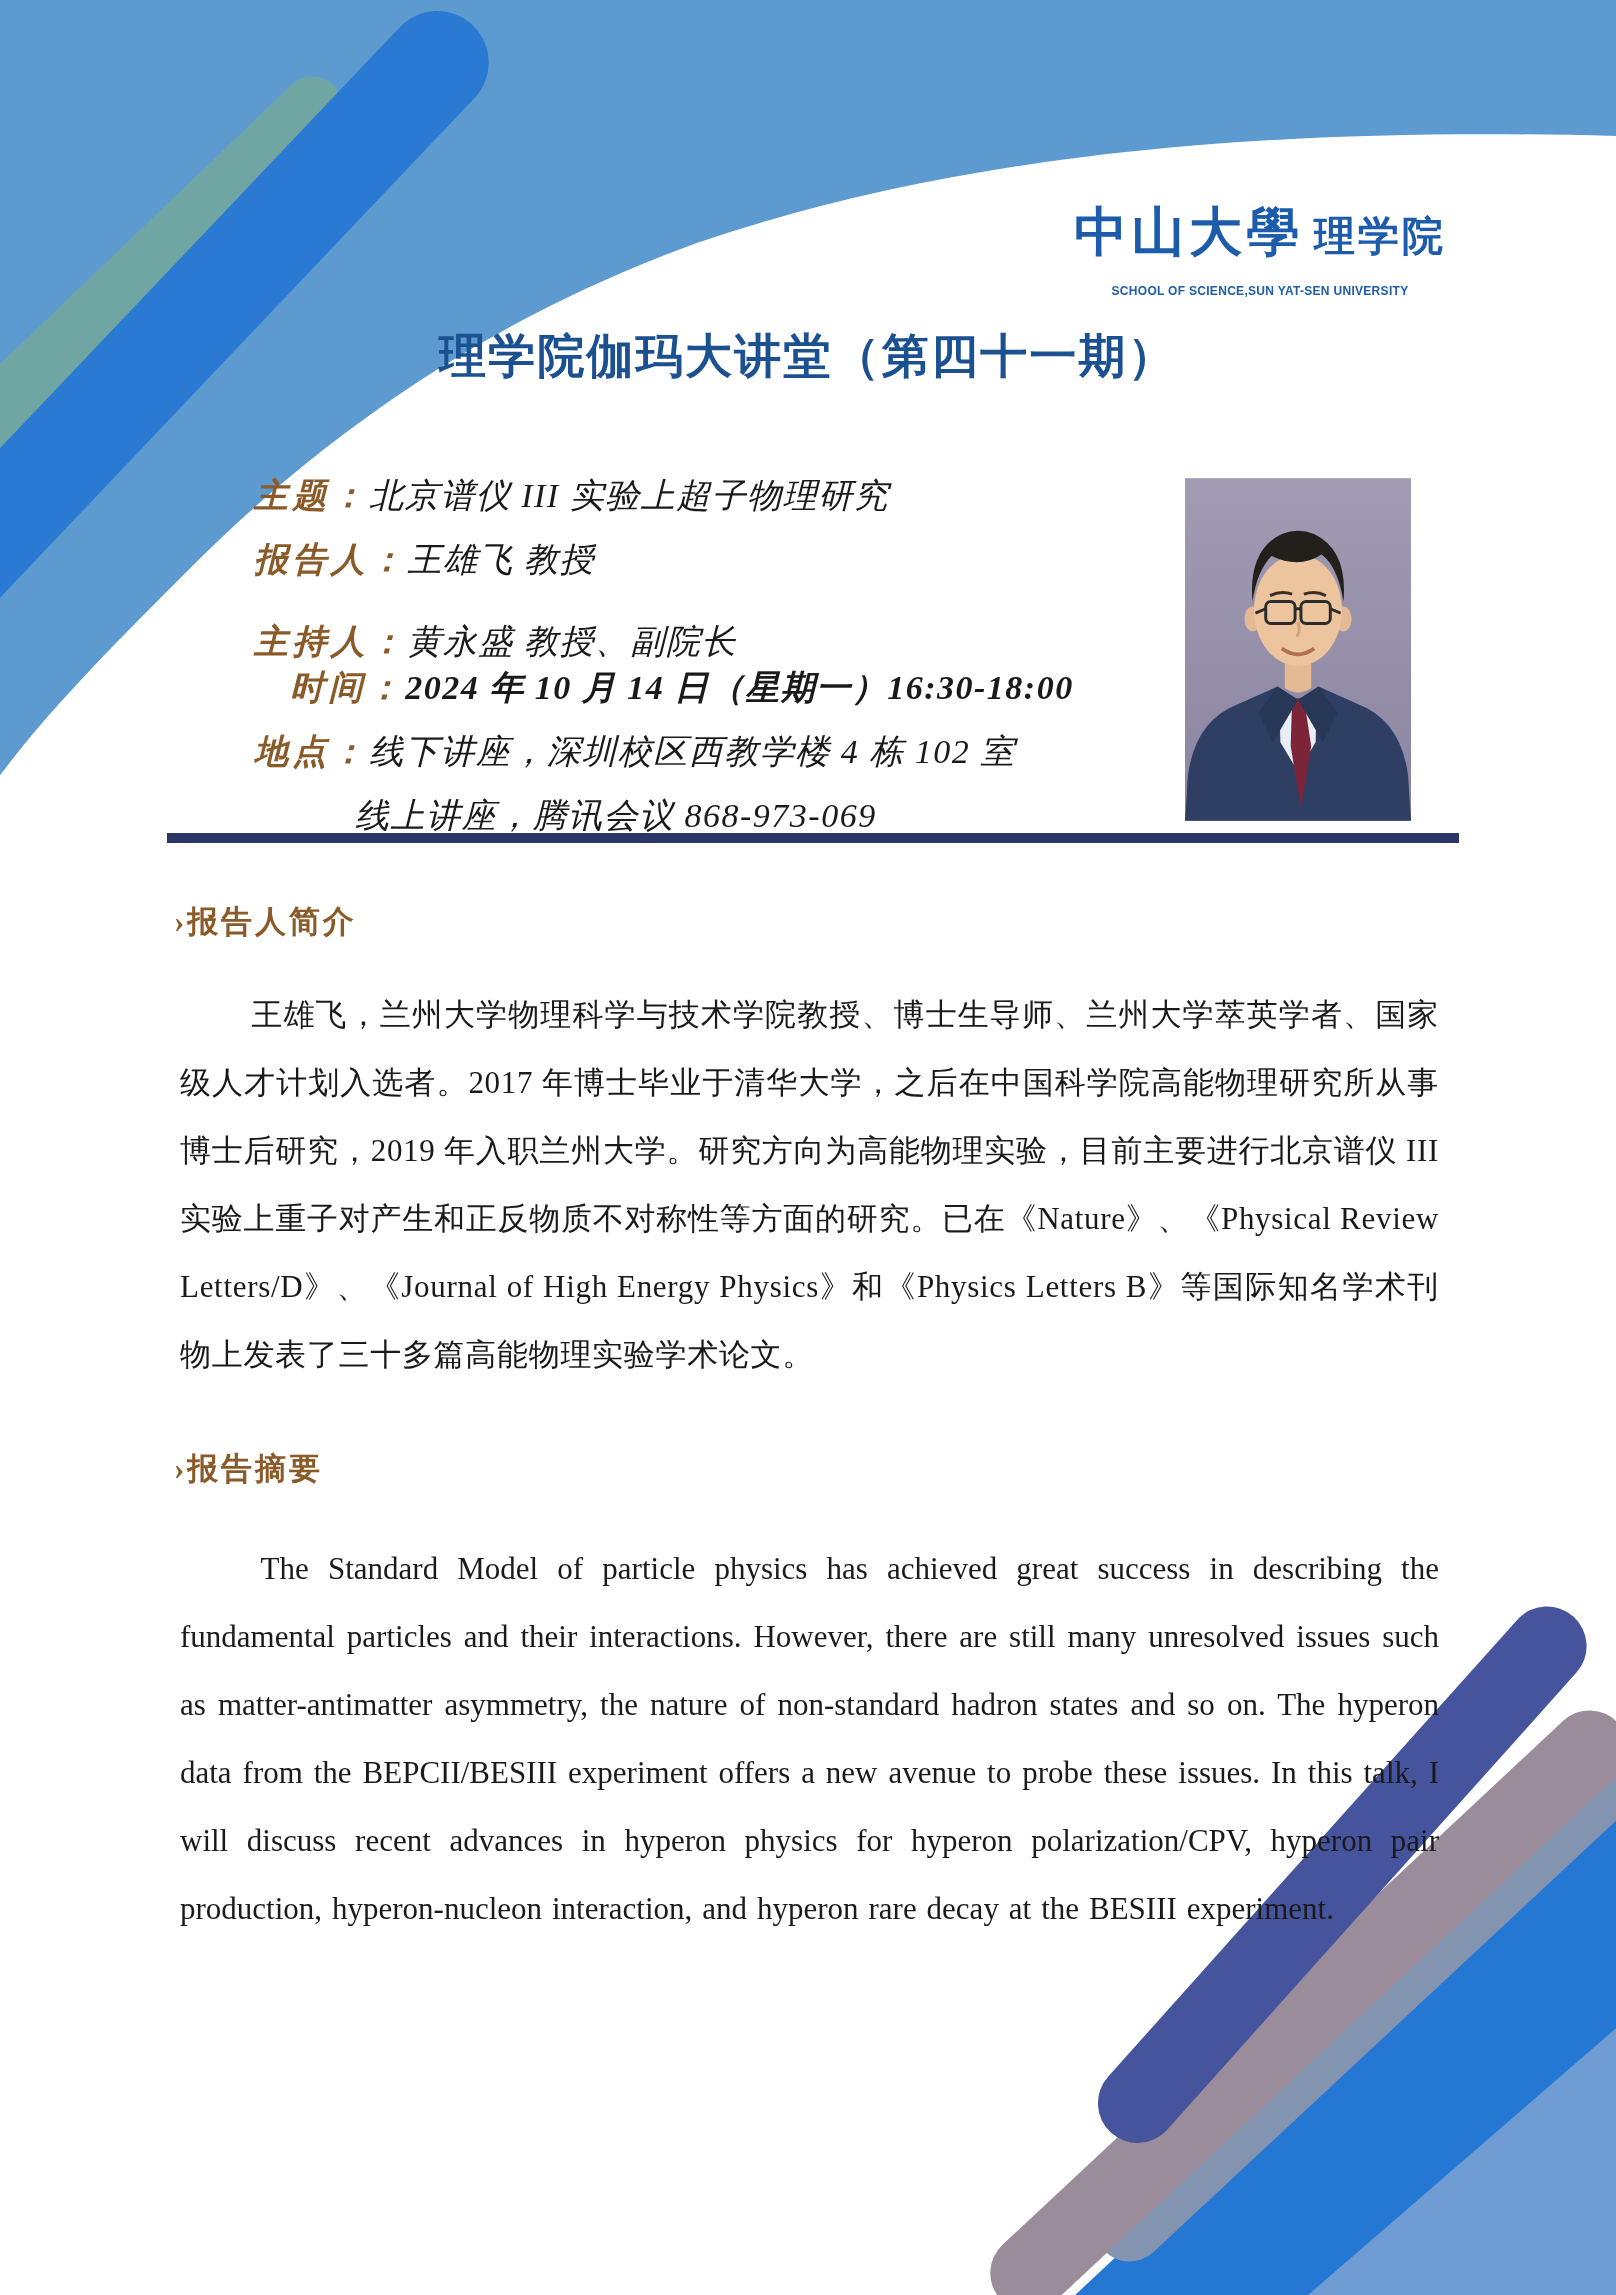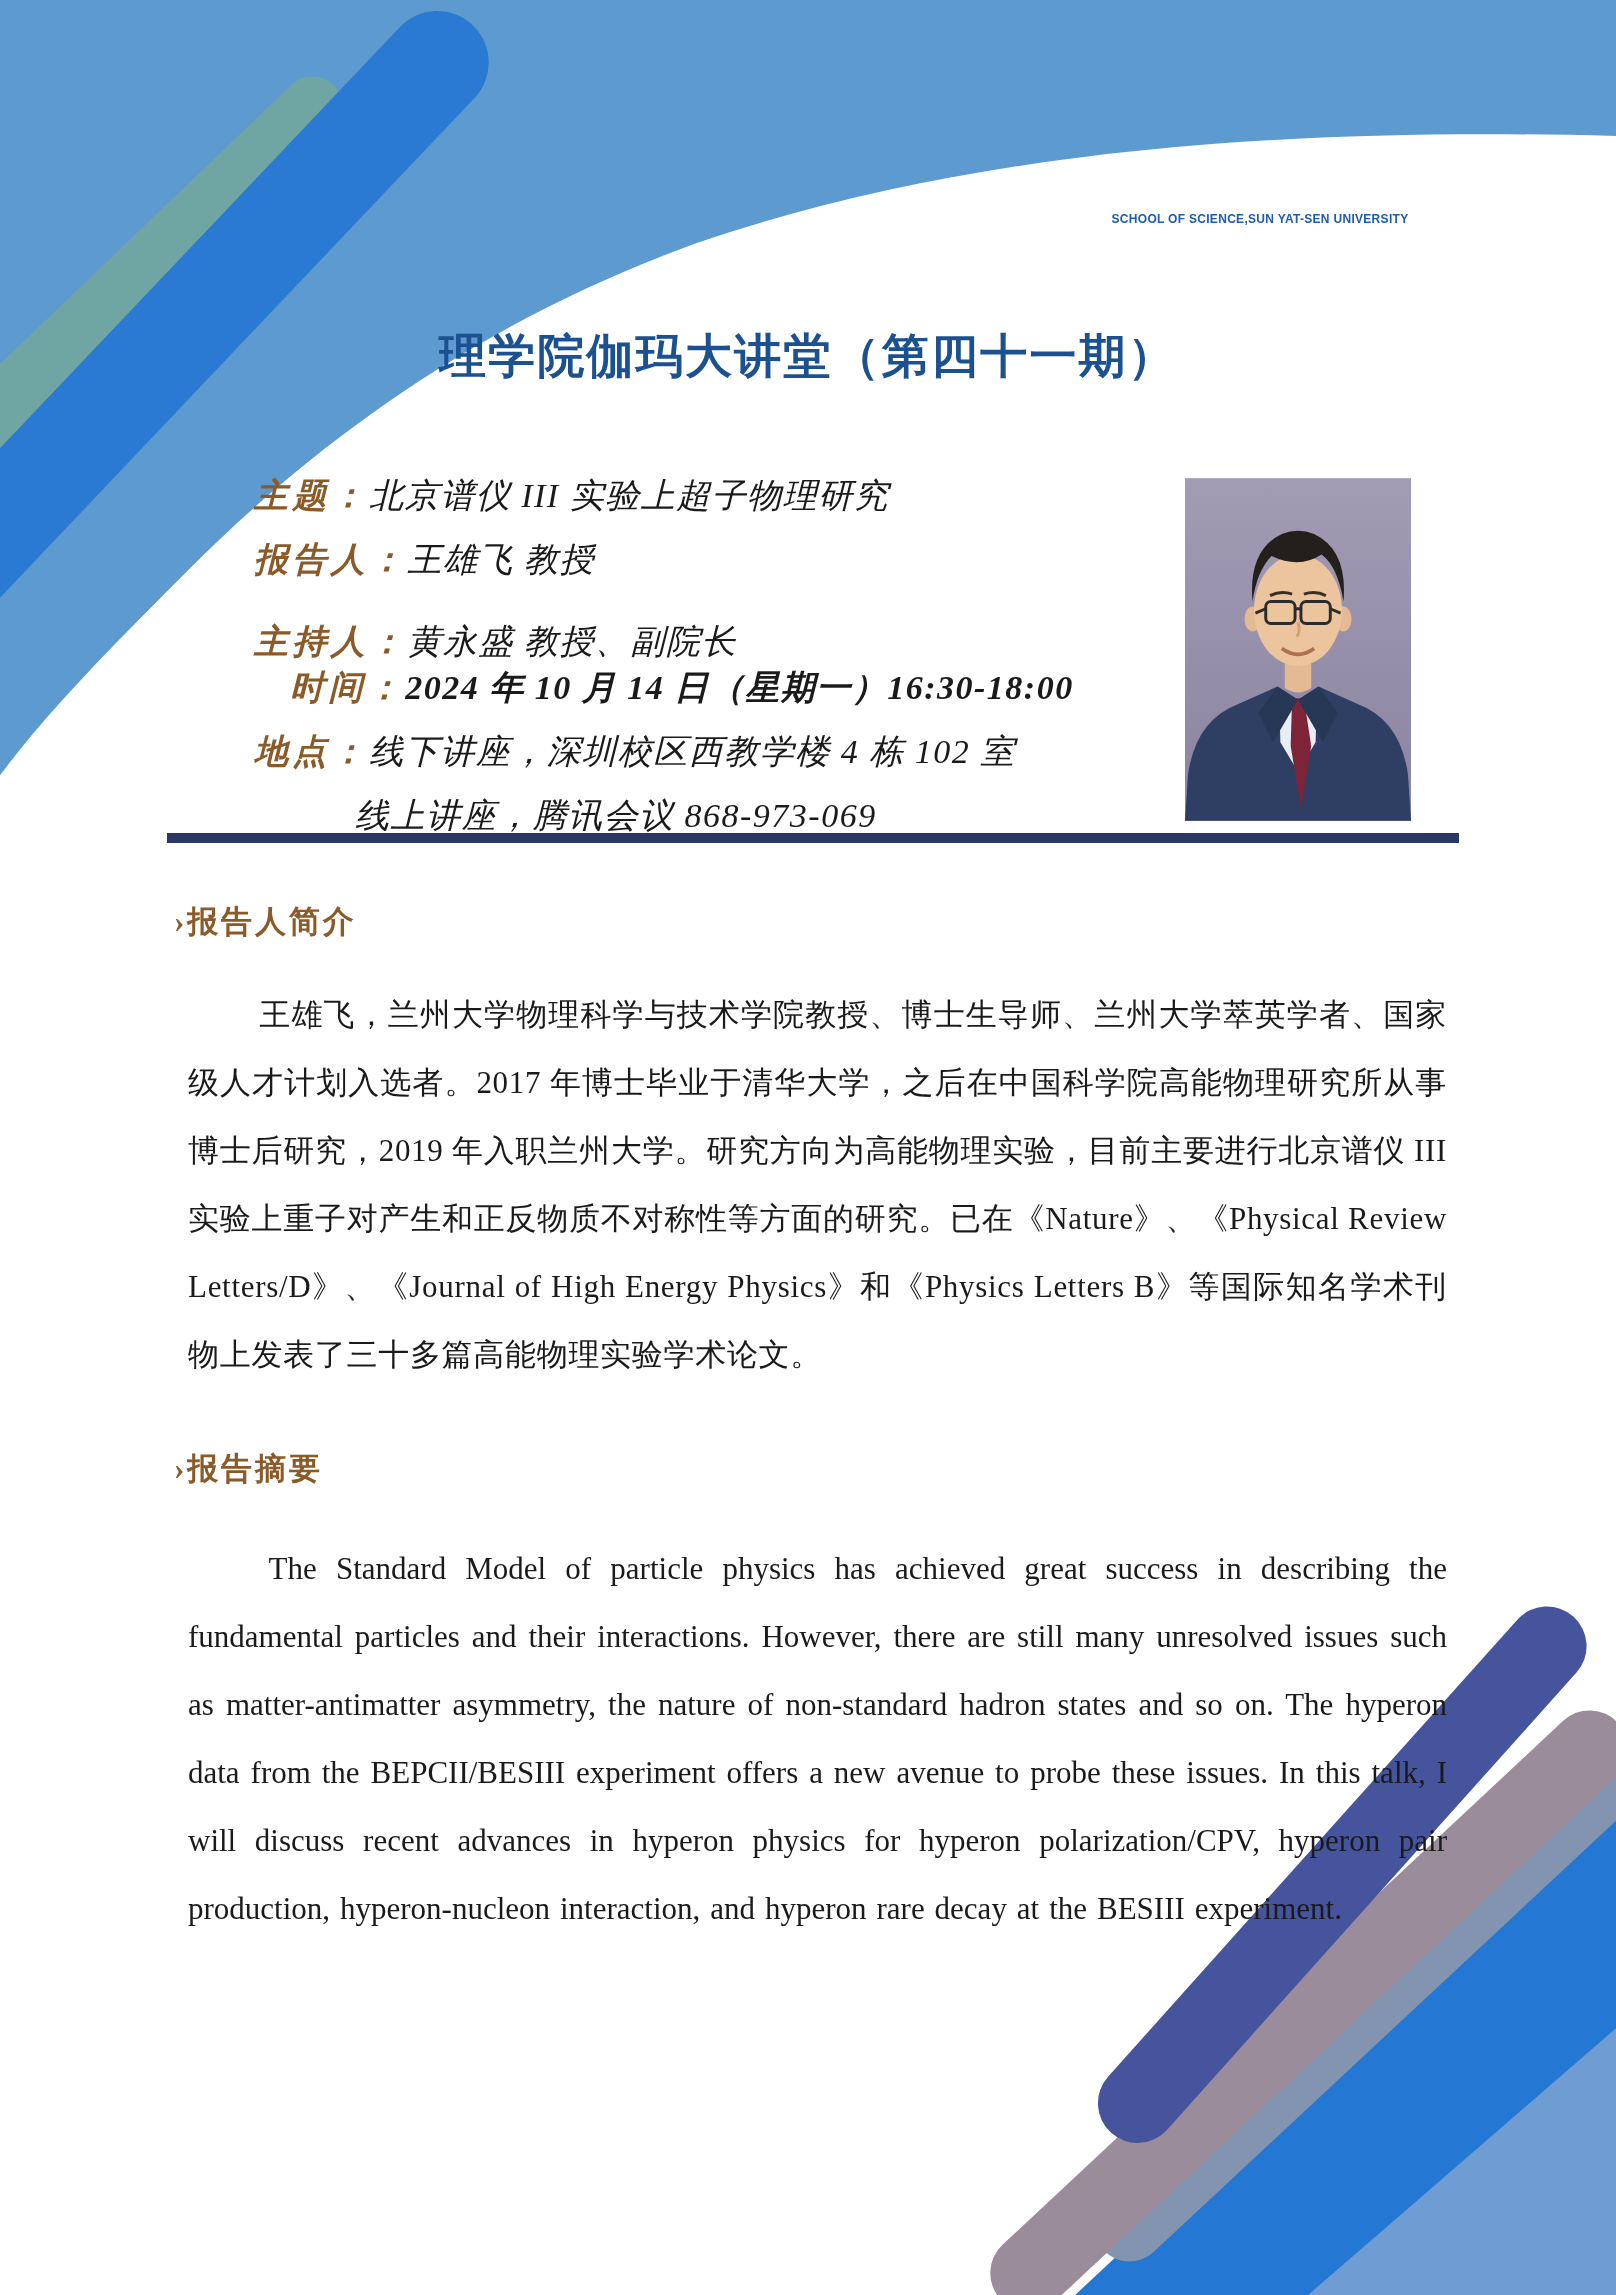--- a/index.html
+++ b/index.html
@@ -53,21 +53,21 @@
   #photo{left:1185px;top:478px;width:226px;height:343px;overflow:hidden;}
 
   
   #divider{left:167px;top:833px;width:1292px;height:9.6px;background:var(--divider-navy);}
 
   
   .sec-heading{position:absolute;left:174px;z-index:2;font-size:31px;font-weight:bold;
     color:var(--label-brown);letter-spacing:2.9px;}
   #sec-heading-0{top:901px;}
   #sec-heading-1{top:1448px;}
-  .para{position:absolute;left:188px;width:1259px;z-index:2;font-size:31px;line-height:68px;
+  .para{position:absolute;left:180px;width:1259px;z-index:2;font-size:31px;line-height:68px;
     text-align:justify;color:var(--text-dark);}
   #para-0{top:981px;text-indent:2.3em;letter-spacing:0.7px;}
   #para-1{top:1535px;text-indent:2.6em;word-spacing:2.2px;}
 </style>
 </head>
 <body>
 
 <svg id="decor-canvas" viewBox="0 0 2199 3123" xmlns="http://www.w3.org/2000/svg" aria-hidden="true">
 
   <path class="s-bg" d="M0,0 H2199 V185 C1700,172 1300,212 950,330 C640,442 420,612 260,772 C160,872 70,962 0,1055 Z"></path>
@@ -77,20 +77,24 @@
 
   <polygon class="s-strong" points="1463,3123 2199,2435 2199,3123"></polygon>
   <polygon class="s-corner" points="1780,3123 2199,2760 2199,3123"></polygon>
   <line class="s-white" x1="1450" y1="3037" x2="2260" y2="2280" stroke-width="90"></line>
   <line class="s-grayblue" x1="1537" y1="3030" x2="2320" y2="2300" stroke-width="95" stroke-linecap="round"></line>
   <line class="s-mauve" x1="1400" y1="3093" x2="2163" y2="2380" stroke-width="105" stroke-linecap="round"></line>
   <line class="s-indigo" x1="1548" y1="2862" x2="2105" y2="2240" stroke-width="108" stroke-linecap="round"></line>
 </svg>
 
 <div id="logo" class="layer">
+  <div class="cn">
+    <span class="cn-main">中山大學</span>
+    <span class="cn-sub">理学院</span>
+  </div>
   <div class="en">SCHOOL OF SCIENCE,SUN YAT-SEN UNIVERSITY</div>
 </div>
 
 <div id="main-title" class="layer">理学院伽玛大讲堂（第四十一期）</div>
 
 <div id="row-0" class="row">
   <span class="lab">主题：</span><span class="val">北京谱仪 III 实验上超子物理研究</span>
 </div>
 <div id="row-1" class="row">
   <span class="lab">报告人：</span><span class="val">王雄飞 教授</span>

